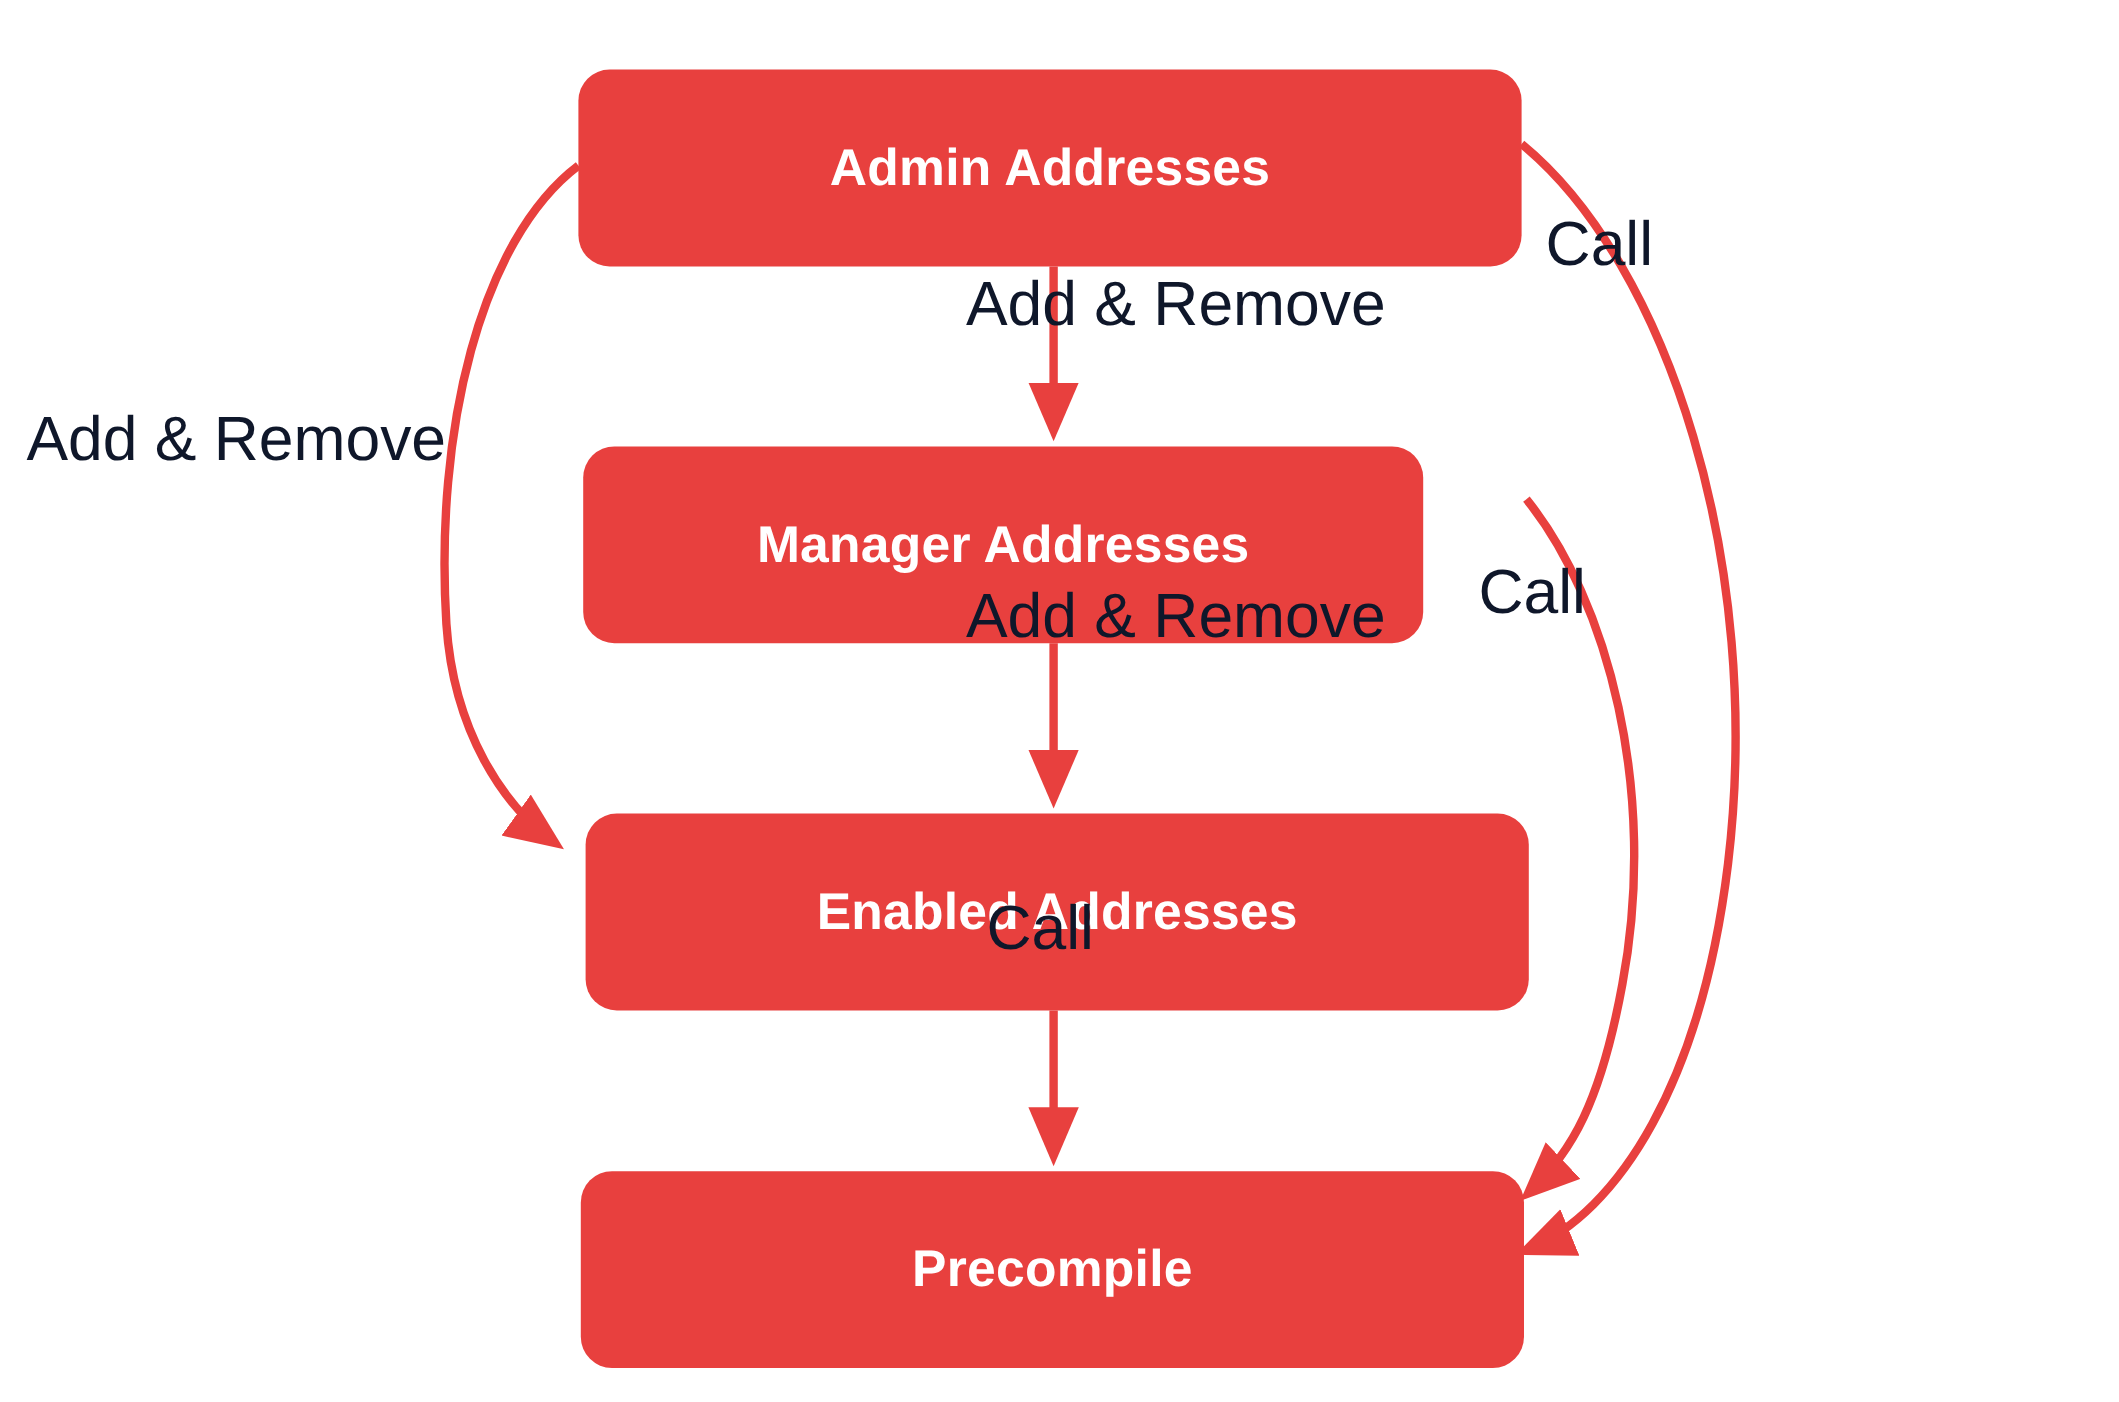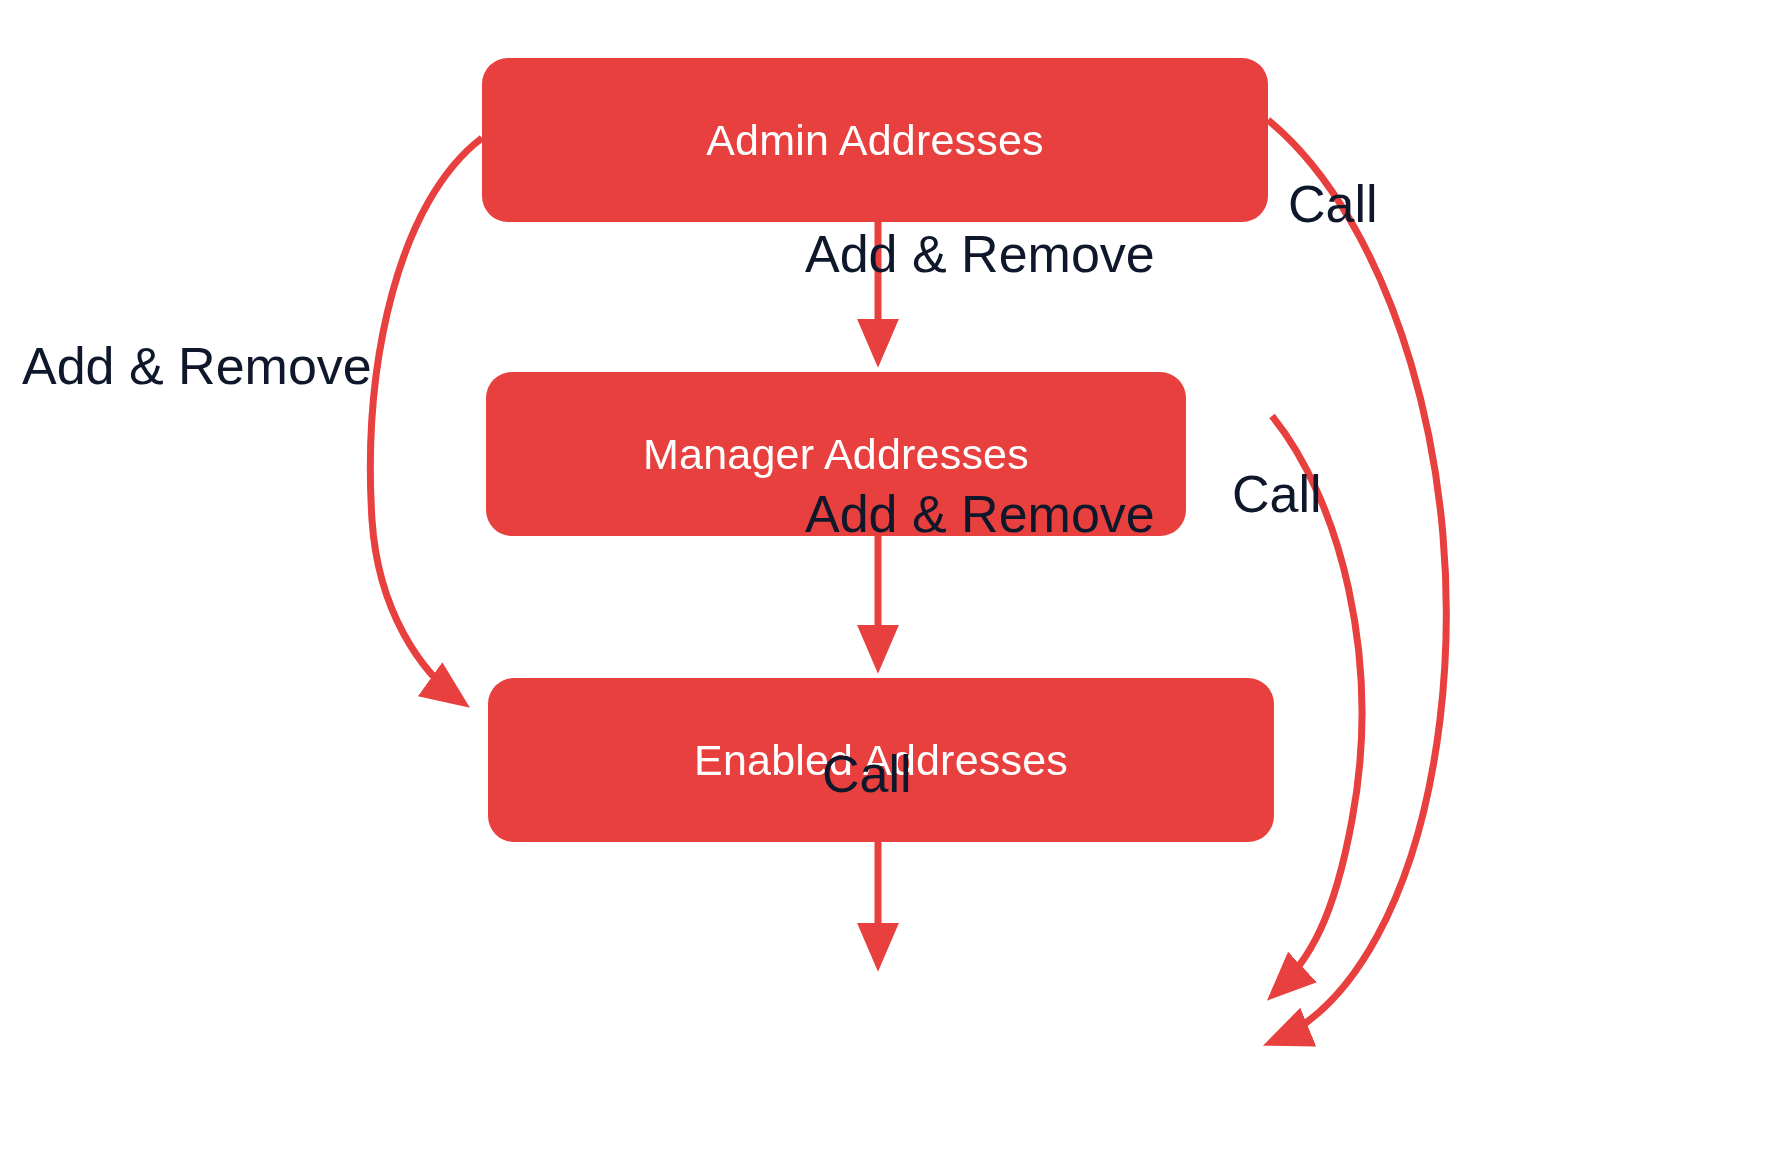--- a/index.html
+++ b/index.html
@@ -28,21 +28,21 @@
     overflow: visible;
   }
   .node {
     position: absolute;
     background: #E8403E;
     border-radius: 26px;
     display: flex;
     align-items: center;
     justify-content: center;
     color: #ffffff;
-    font-weight: normal;
+    font-weight: bold;
     font-size: 43px;
     letter-spacing: 0.2px;
     box-sizing: border-box;
   }
   .edge-label {
     position: absolute;
     color: #0f172a;
     font-size: 52px;
     font-weight: normal;
     white-space: nowrap;
@@ -91,20 +91,23 @@
   </div>
 
   <div class="node" style="left:486px; top:372px; width:700px; height:164px;">
     <span>Manager Addresses</span>
   </div>
 
   <div class="node" style="left:488px; top:678px; width:786px; height:164px;">
     <span>Enabled Addresses</span>
   </div>
 
+  <div class="node" style="left:484px; top:976px; width:786px; height:164px;">
+    <span>Precompile</span>
+  </div>
 
   <div class="edge-label" style="left:805px; top:228px;">Add &amp; Remove</div>
 
   <div class="edge-label" style="left:805px; top:488px;">Add &amp; Remove</div>
 
   <div class="edge-label" style="left:822px; top:748px;">Call</div>
 
   <div class="edge-label" style="left:22px; top:340px;">Add &amp; Remove</div>
 
   <div class="edge-label" style="left:1288px; top:178px;">Call</div>

